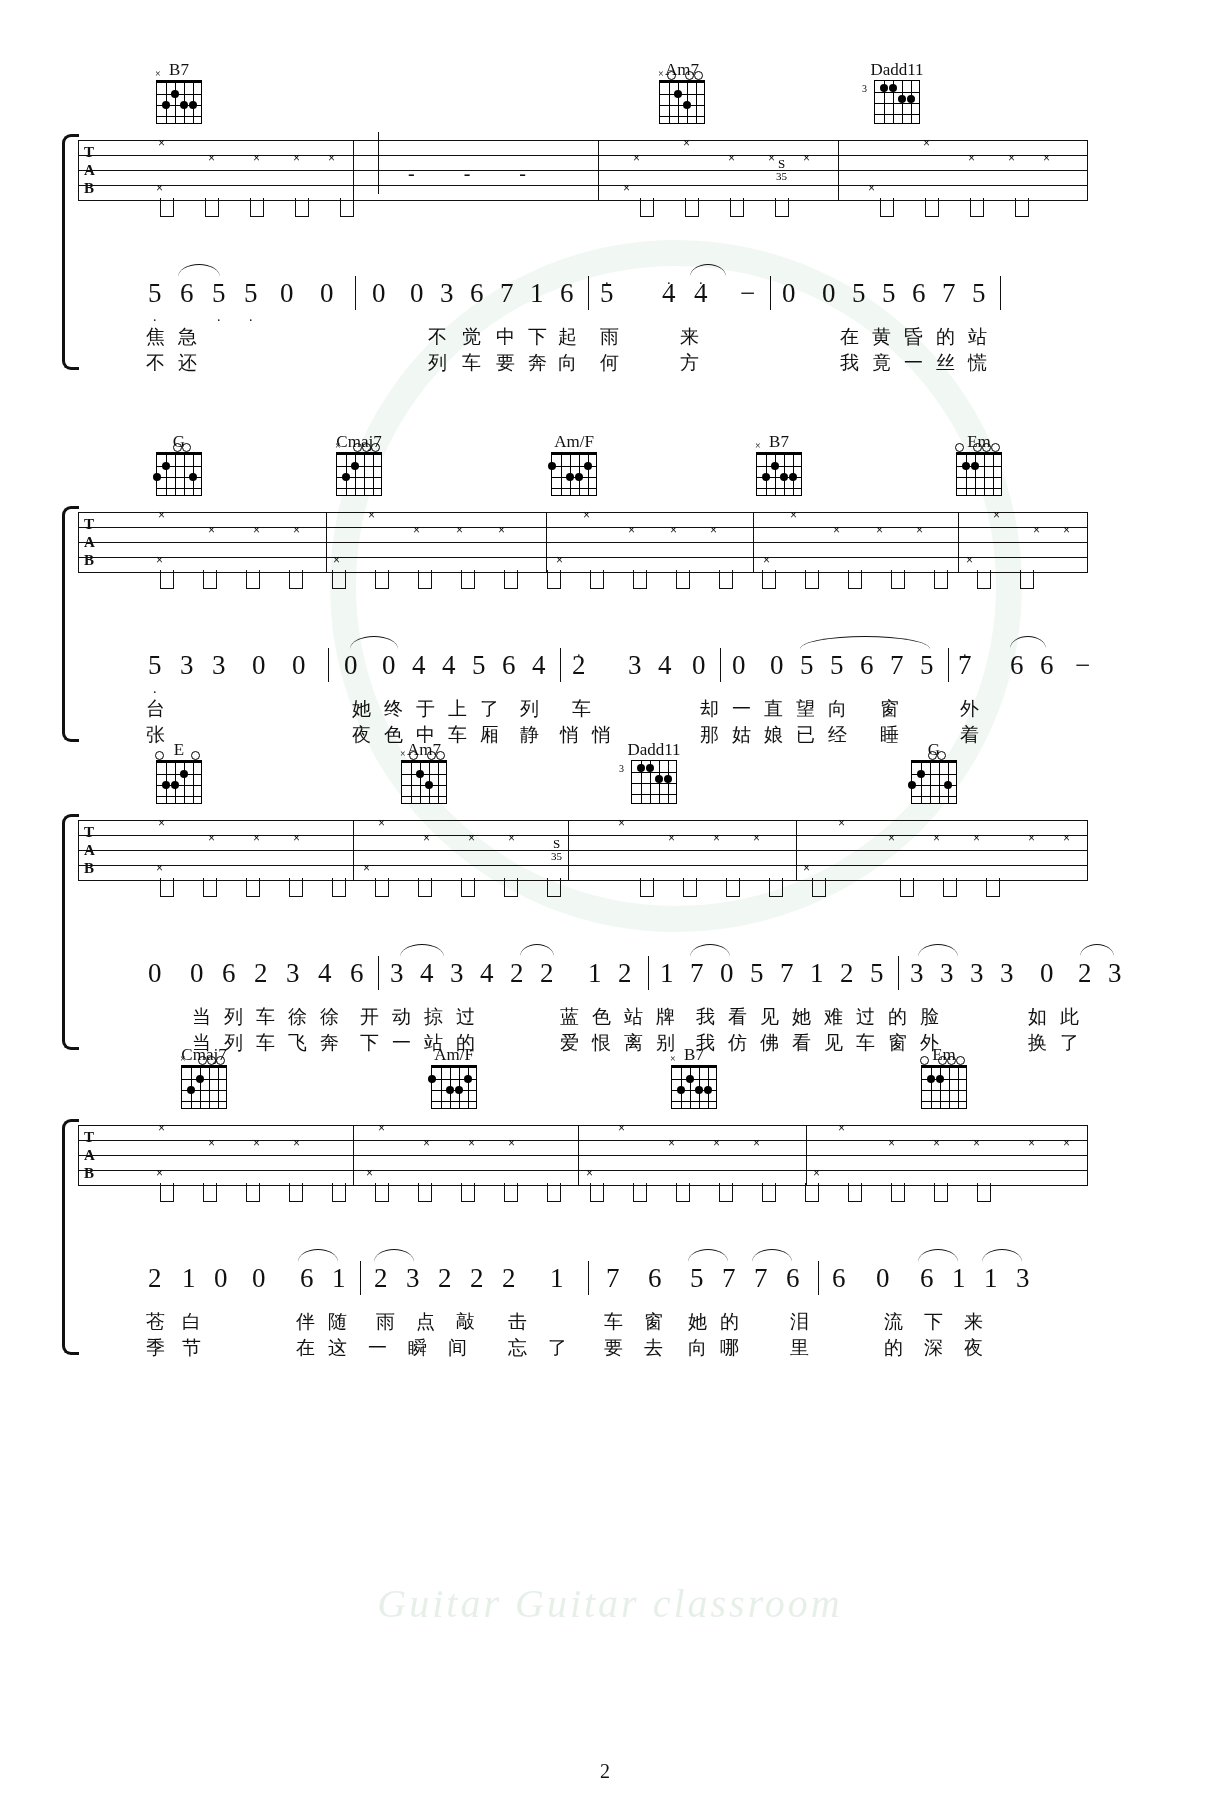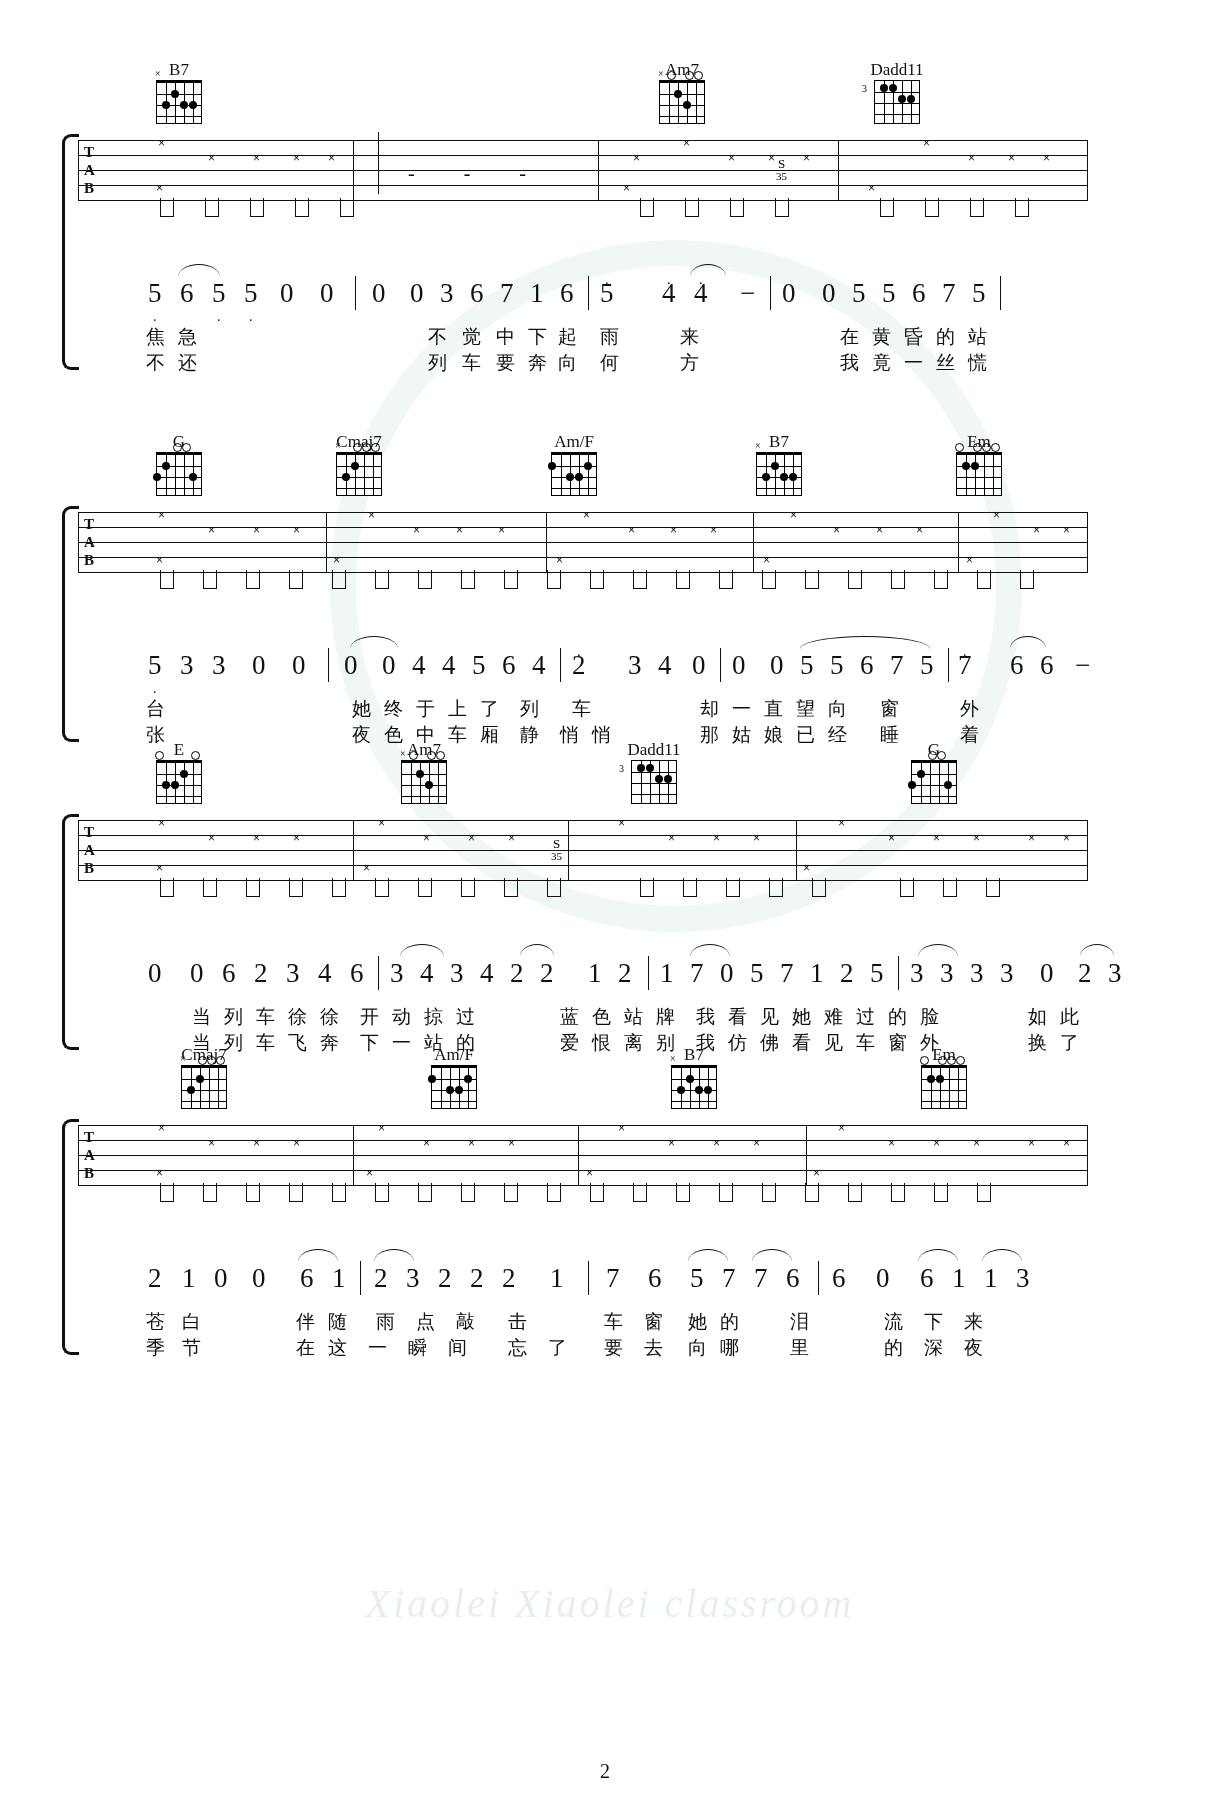--- a/index.html
+++ b/index.html
@@ -119,21 +119,21 @@
     font-size:20px;color:#111;font-family:"Liberation Serif",serif;
   }
 </style>
 </head>
 <body>
 
 <div class="page">
 
   <div class="watermark">
     <div class="wm-circle"></div>
-    <div class="wm-sub">Xiaolei Xiaolei classroom</div>
+    <div class="wm-sub">Guitar Guitar classroom</div>
   </div>
 
   <div class="system sys1">
     <div class="chordrow">
 
       <div class="chord" style="left:143px;">
         <div class="cname">B7</div>
         <div class="grid">
           <div class="v" style="left:9px;"></div>
             <div class="v" style="left:18px;"></div>

